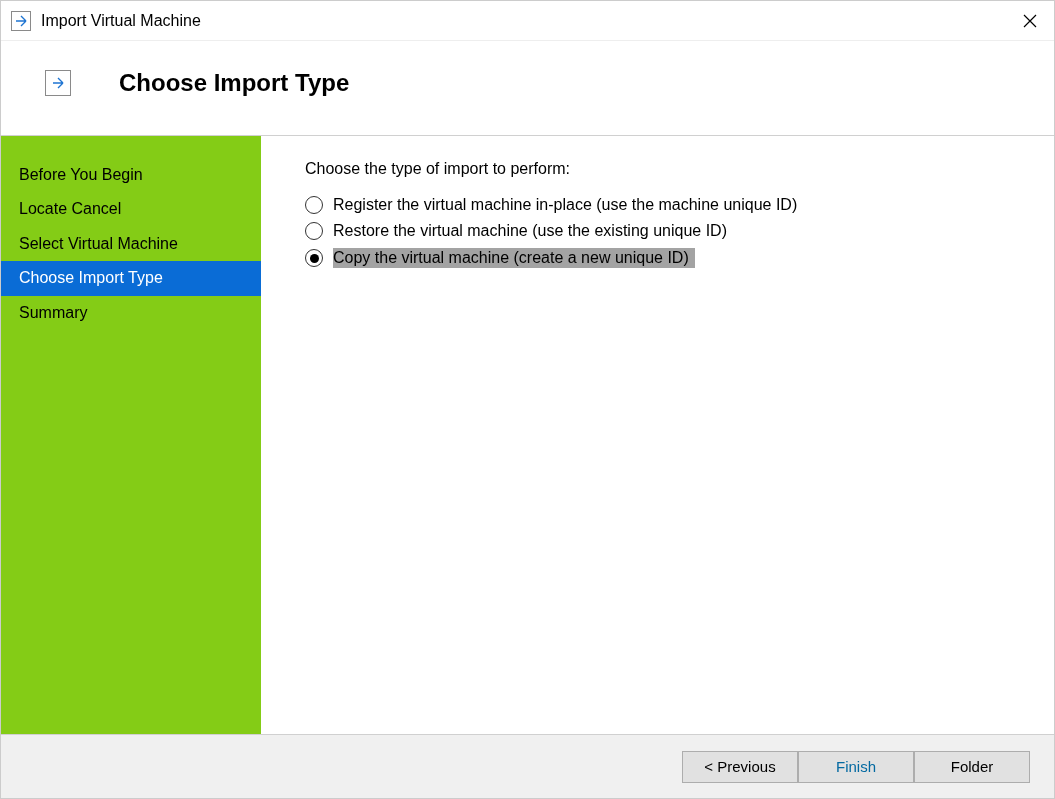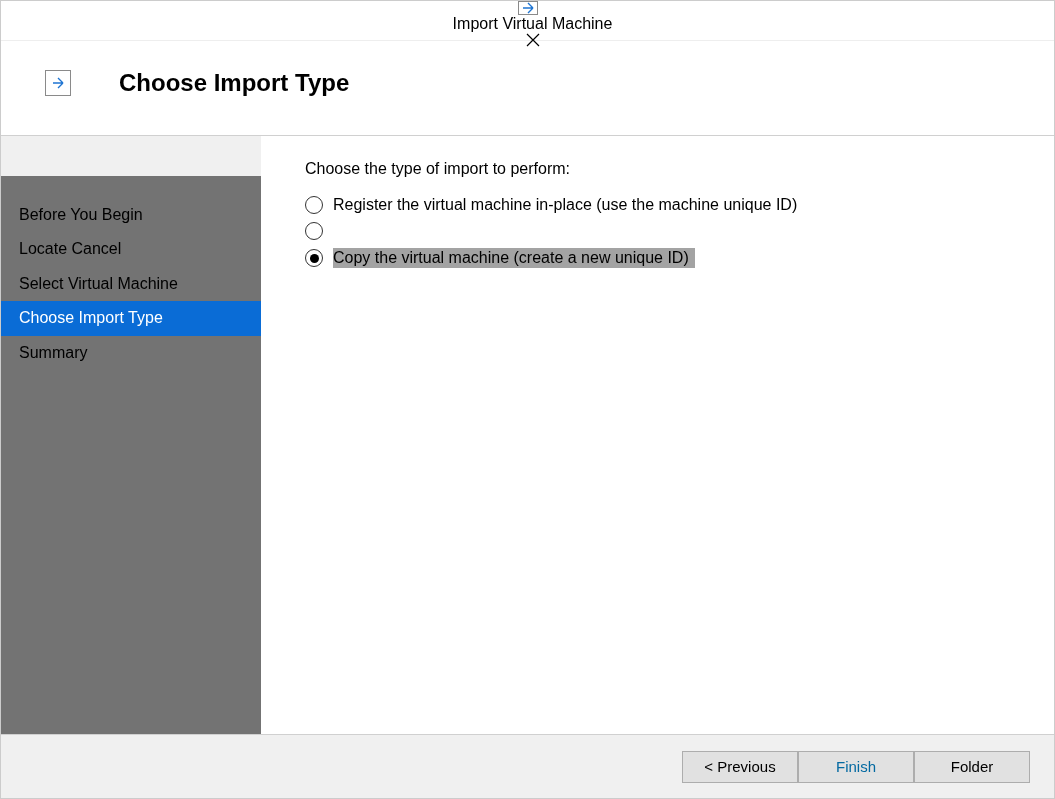--- a/index.html
+++ b/index.html
@@ -9,21 +9,20 @@
     background: #fff;
     display: flex; flex-direction: column;
     border: 1px solid #ccc;
     position: relative;
   }
   .titlebar {
     height: 40px;
     display: flex; align-items: center;
     padding: 0 0 0 10px;
     border-bottom: 1px solid #eee;
-    flex-direction: column;
   }
   .titlebar .app-icon {
     width: 20px; height: 20px;
     border: 1px solid #8a8a8a;
     display: flex; align-items: center; justify-content: center;
     margin-right: 10px;
   }
   .arrow-icon svg { width: 12px; height: 12px; display: block; }
   .titlebar .title { flex: 1; font-size: 16px; }
   .titlebar .close {
@@ -46,22 +45,21 @@
   .body {
     flex: 1;
     display: flex;
     border-top: 1px solid #d0d0d0;
     background: #f0f0f0;
     overflow: hidden;
   }
   .sidebar {
     width: 260px;
     padding-top: 22px;
-    background: #737373;
-    margin-top: 40px;
+    background: #84cc16;
   }
   .sidebar .step {
     padding: 6px 18px;
     font-size: 16px;
     cursor: pointer;
     color: #000;
     line-height: 1.4;
   }
   .sidebar .step.active {
     background: #0a6ed1;
@@ -155,20 +153,21 @@
     <div class="content">
       <div class="prompt">Choose the type of import to perform:</div>
 
       <div class="radio-row">
         <div class="radio"></div>
         <div class="rlabel">Register the virtual machine in-place (use the machine unique ID)</div>
       </div>
 
       <div class="radio-row">
         <div class="radio"></div>
+        <div class="rlabel">Restore the virtual machine (use the existing unique ID)</div>
       </div>
 
       <div class="radio-row">
         <div class="radio checked"></div>
         <div class="rlabel hl">Copy the virtual machine (create a new unique ID)</div>
       </div>
     </div>
   </div>
 
   <div class="footer">

